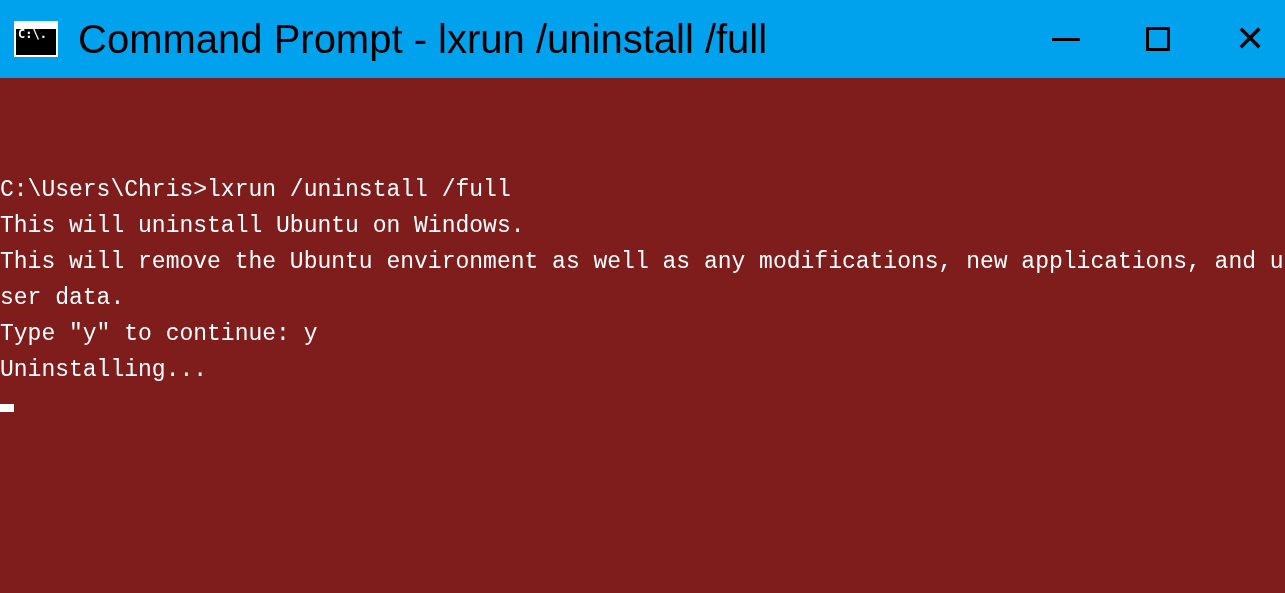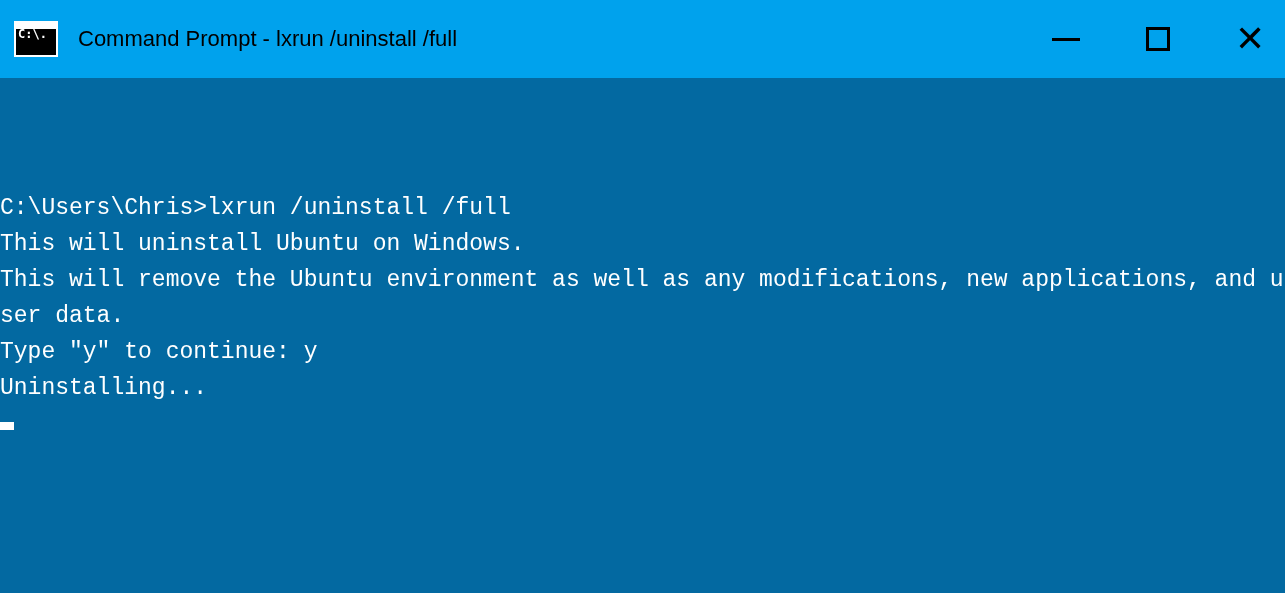--- a/index.html
+++ b/index.html
@@ -41,21 +41,21 @@
     .app-icon-text {
       position: absolute;
       top: -2px;
       left: 2px;
       color: #fff;
       font-size: 12px;
       font-weight: bold;
       font-family: Consolas, monospace;
     }
     .title {
-      font-size: 22px;
+      font-size: 40px;
       font-weight: 400;
       flex: 1;
       white-space: nowrap;
       overflow: hidden;
     }
     .window-controls {
       display: flex;
       gap: 46px;
       align-items: center;
       padding-right: 4px;
@@ -78,26 +78,26 @@
       height: 24px;
       border: 3px solid #000;
     }
     .close-x {
       font-size: 36px;
       line-height: 1;
       font-weight: 300;
     }
     .terminal {
       flex: 1;
-      background: #0369a1;
+      background: #7f1d1d;
       color: #fff;
       font-family: Consolas, "Courier New", monospace;
       font-size: 23px;
       line-height: 36px;
-      padding: 40px 0 0 0;
+      padding: 22px 0 0 0;
       white-space: pre-wrap;
       word-break: break-all;
       position: relative;
     }
     .term-line {
       display: block;
     }
     .cursor {
       display: inline-block;
       width: 14px;

